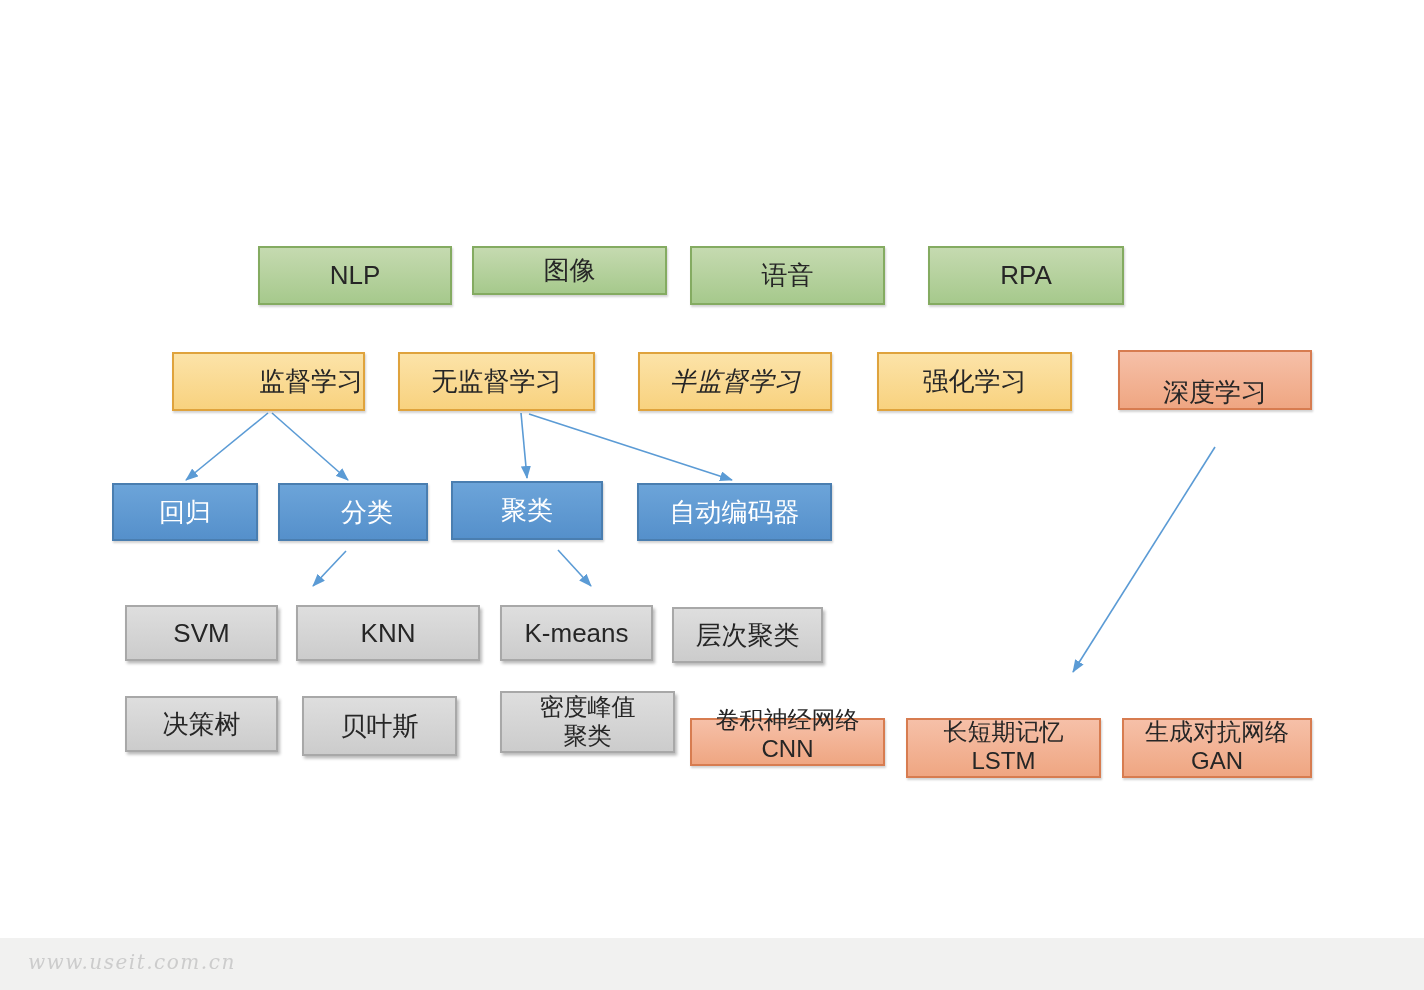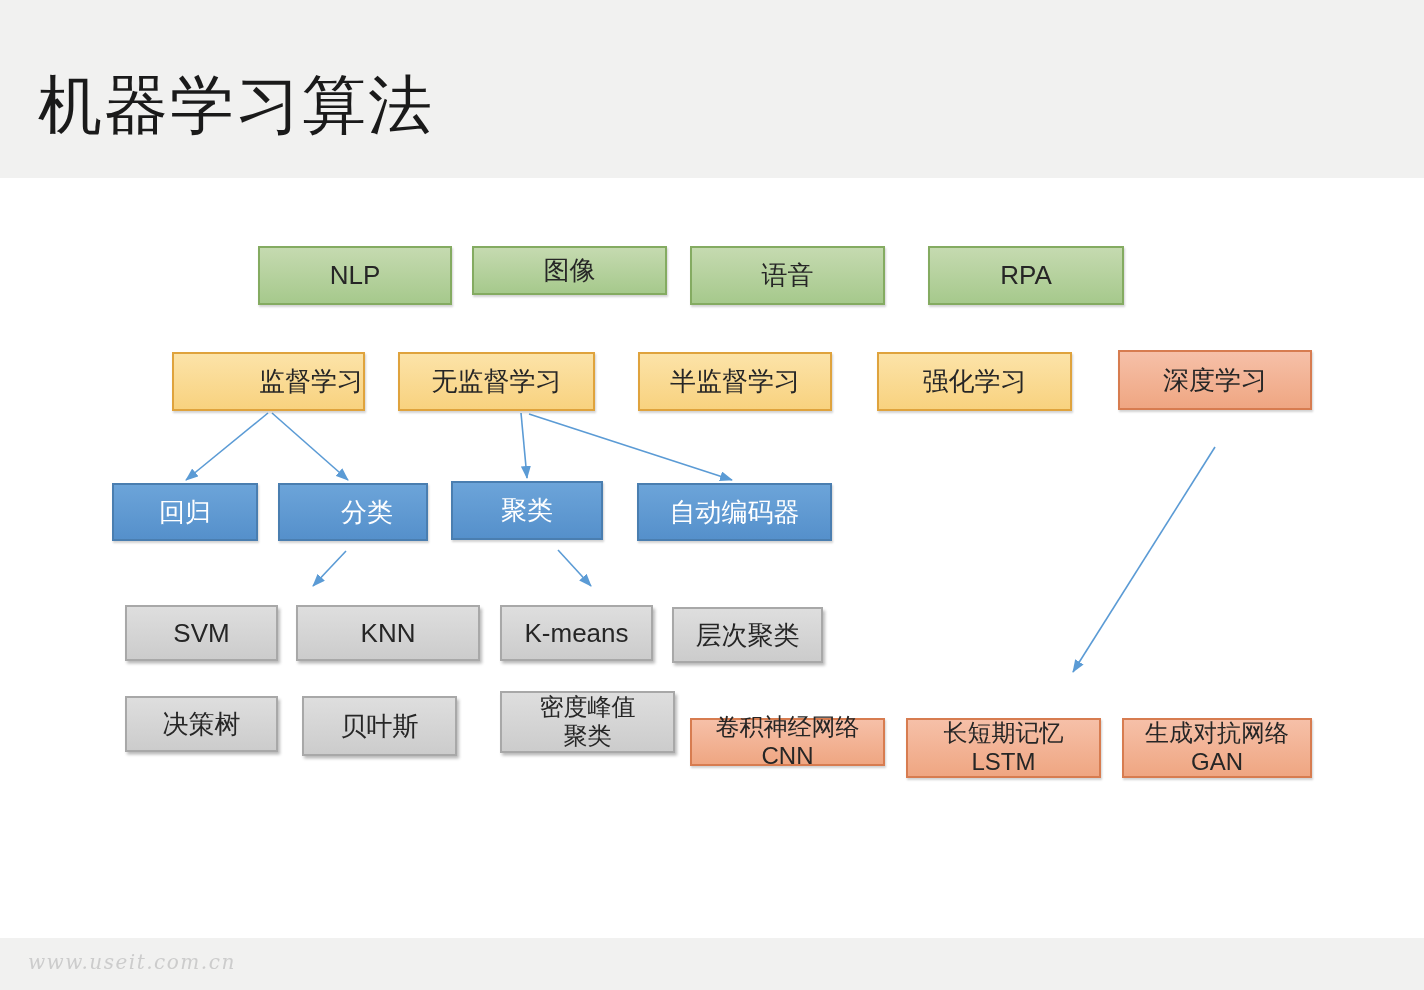--- a/index.html
+++ b/index.html
@@ -18,38 +18,35 @@
   #arrow-layer{position:absolute;left:0;top:0;pointer-events:none;}
   .node{
     position:absolute;box-sizing:border-box;
     display:flex;flex-direction:column;align-items:center;justify-content:center;
     text-align:center;font-size:26px;color:#262626;line-height:1.18;
     box-shadow:1px 1.5px 2px rgba(0,0,0,0.18);
   }
   .node.two-line{font-size:24px;line-height:1.2;}
   .node.green {background:linear-gradient(#c5dab0,#a6c98c);border:2px solid #84ab61;}
   .node.yellow{background:linear-gradient(#fce3a8,#f8d27f);border:2px solid #dfa33d;}
-  .node.coral {background:linear-gradient(#f6c0a8,#efa682);border:2px solid #d77c50;}
+  .node.coral {background:linear-gradient(#f6c0a8,#efa682);border:2px solid #d77c50;justify-content:flex-end;}
   .node.blue  {background:linear-gradient(#6ca4d9,#5590cb);border:2px solid #4a7eb0;color:#ffffff;}
   .node.gray  {background:linear-gradient(#dedede,#cccccc);border:2px solid #a8a8a8;
                box-shadow:2px 2.5px 3px rgba(0,0,0,0.28);}
   .watermark{
     position:absolute;left:28px;top:950px;
     font-family:"DejaVu Serif","Liberation Serif",serif;font-style:italic;
     color:#cccccc;font-size:20px;letter-spacing:1.5px;
   }
 </style>
 </head>
 <body>
 
 <div class="slide">
 
-  <div class="band top">
-    <h1 class="title">机器学习算法</h1>
-  </div>
 
   <div class="canvas">
     <svg id="arrow-layer" width="1424" height="990" viewBox="0 0 1424 990">
       <defs>
         <marker id="ah" markerUnits="userSpaceOnUse" markerWidth="13" markerHeight="10" refX="12" refY="5" orient="auto">
           <path d="M0,0 L13,5 L0,10 z" fill="#5b9bd5"></path>
         </marker>
       </defs>
     <line x1="268" y1="413" x2="186" y2="480" stroke="#5b9bd5" stroke-width="1.6" marker-end="url(#ah)"></line>
         <line x1="272" y1="413" x2="348" y2="480" stroke="#5b9bd5" stroke-width="1.6" marker-end="url(#ah)"></line>
@@ -71,21 +68,21 @@
         </div>
         <div class="node green" style="left: 928px; top: 246px; width: 196px; height: 59px;">
           <div class="node-line">RPA</div>
         </div>
         <div class="node yellow" style="left: 172px; top: 352px; width: 193px; height: 59px; align-items: flex-end;">
           <div class="node-line">监督学习</div>
         </div>
         <div class="node yellow" style="left: 398px; top: 352px; width: 197px; height: 59px;">
           <div class="node-line">无监督学习</div>
         </div>
-        <div class="node yellow" style="left: 638px; top: 352px; width: 194px; height: 59px;">
+        <div class="node yellow" style="left: 638px; top: 352px; width: 194px; height: 59px; font-style: italic;">
           <div class="node-line">半监督学习</div>
         </div>
         <div class="node yellow" style="left: 877px; top: 352px; width: 195px; height: 59px;">
           <div class="node-line">强化学习</div>
         </div>
         <div class="node coral" style="left: 1118px; top: 350px; width: 194px; height: 60px;">
           <div class="node-line">深度学习</div>
         </div>
         <div class="node blue" style="left: 112px; top: 483px; width: 146px; height: 58px;">
           <div class="node-line">回归</div>

